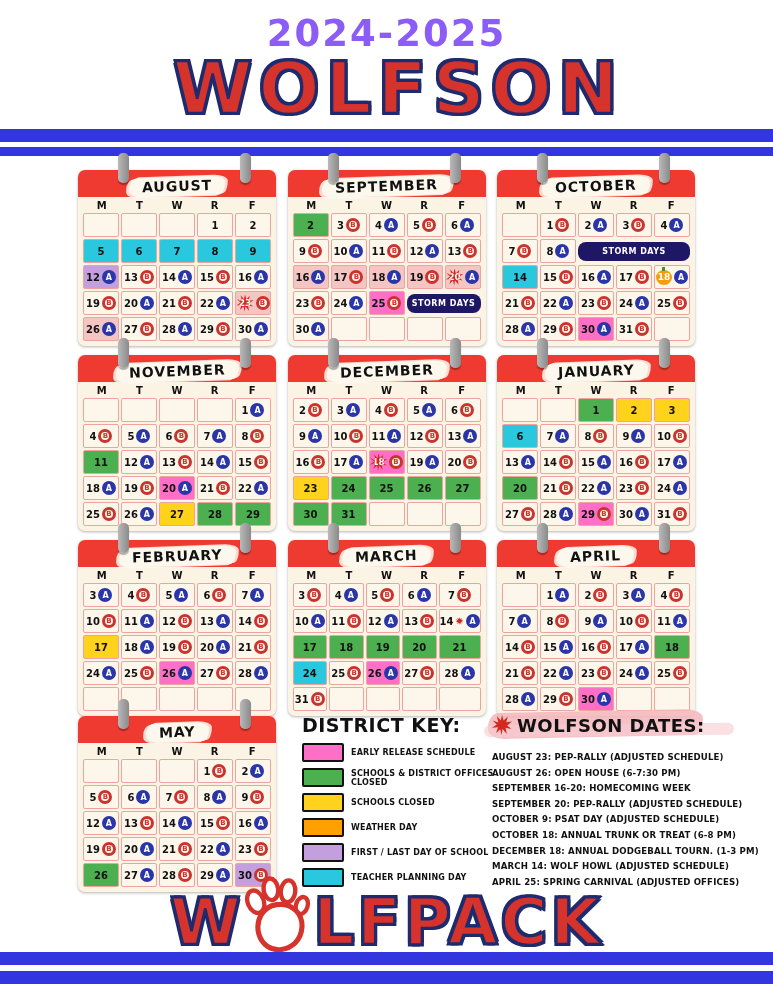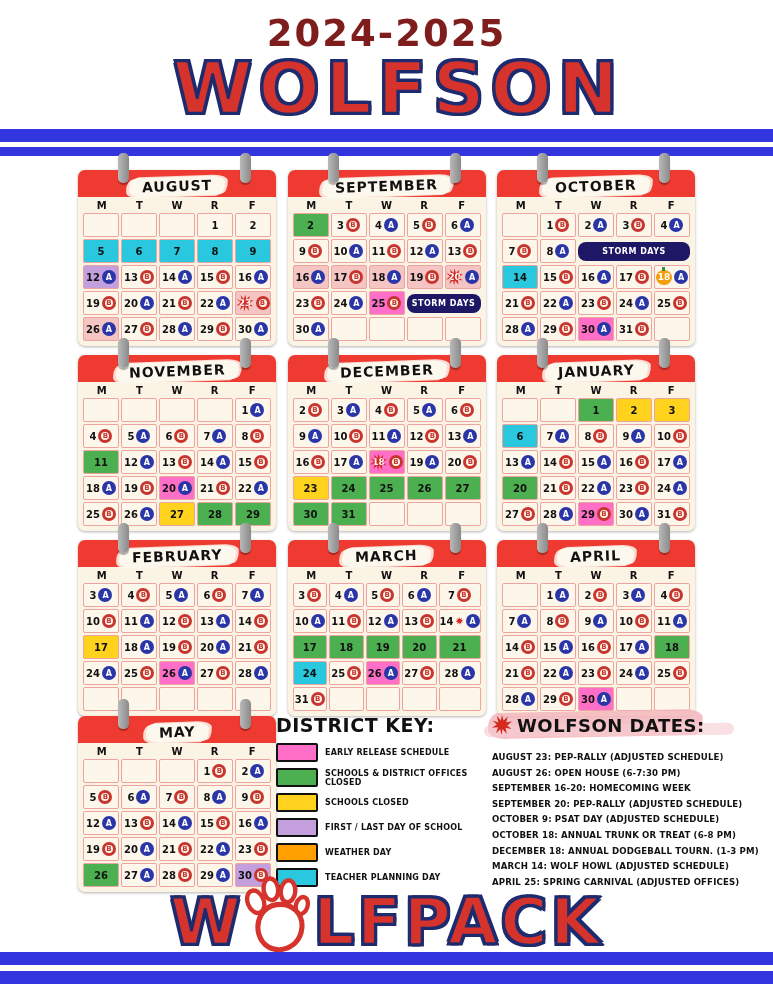--- a/index.html
+++ b/index.html
@@ -1,20 +1,20 @@
 <!DOCTYPE html>
 <html style="--ared: #EE3A30; --navy: #1E2B6E; --royal: #3336DF; --storm: #1E1766; --bblue: #2A35A8; --bred: #C8352E; --pink: #FF6EC7; --green: #4CAF50; --yellow: #FFD21E; --purple: #C49FDE; --cyan: #29C8DF; --lpink: #F5C5C3;"><head>
 <meta charset="utf-8">
 <style>
   html,body{margin:0;padding:0;background:#fff;}
   #page{position:relative;width:773px;height:1000px;background:#fff;overflow:hidden;
         font-family:"Liberation Sans",sans-serif;}
   
   .year-line{position:absolute;top:12px;left:0;width:100%;text-align:center;
-    font-family:"DejaVu Sans",sans-serif;font-weight:900;font-size:37px;color:#7f1d1d;
+    font-family:"DejaVu Sans",sans-serif;font-weight:900;font-size:37px;color:#8b5cf6;
     letter-spacing:2px;}
   .varsity{font-family:"DejaVu Sans",sans-serif;font-weight:900;color:#D5332C;
     -webkit-text-stroke:2.5px #1E2B6E;
     text-shadow:2px 2px 0 #1E2B6E,-2px -2px 0 #1E2B6E,2px -2px 0 #1E2B6E,-2px 2px 0 #1E2B6E;}
   .school-line{position:absolute;top:46px;left:12px;width:100%;text-align:center;
     font-size:72px;letter-spacing:6px;}
   .stripe{position:absolute;left:0;width:773px;background:var(--royal);}
   .footer-word{position:absolute;top:882px;left:0;width:100%;display:flex;
     align-items:center;justify-content:center;font-size:64px;letter-spacing:3px;}
   .paw{width:74px;height:80px;margin:0 -2px;transform:translateY(-8px) rotate(-8deg);}
@@ -51,21 +51,21 @@
     display:inline-flex;align-items:center;justify-content:center;
     clip-path:polygon(50% 0,58% 28%,79% 8%,71% 36%,100% 33%,76% 52%,97% 70%,68% 64%,74% 95%,53% 70%,48% 100%,41% 71%,20% 91%,30% 61%,0 64%,24% 47%,3% 28%,32% 37%,24% 5%,44% 28%);}
   .splat .num{color:#fff;font-size:9px;}
   .splat-mini{width:8px;height:8px;background:#D22A1F;flex:0 0 auto;
     clip-path:polygon(50% 0,58% 28%,79% 8%,71% 36%,100% 33%,76% 52%,97% 70%,68% 64%,74% 95%,53% 70%,48% 100%,41% 71%,20% 91%,30% 61%,0 64%,24% 47%,3% 28%,32% 37%,24% 5%,44% 28%);}
   .pumpkin{position:relative;width:16px;height:15px;border-radius:50%;background:#F59E0B;
     display:inline-flex;align-items:center;justify-content:center;flex:0 0 auto;}
   .pumpkin::before{content:'';position:absolute;top:-3px;left:6px;width:3px;height:4px;background:#3E8E41;}
   .pumpkin .num{color:#fff;font-size:9px;}
   
-  #district-key{position:absolute;left:276px;top:714px;width:200px;}
+  #district-key{position:absolute;left:302px;top:714px;width:200px;}
   .key-title{font-family:"DejaVu Sans",sans-serif;font-weight:900;font-size:19px;color:#111;
     letter-spacing:.5px;margin-bottom:7px;}
   .key-row{display:flex;align-items:center;gap:7px;margin:6px 0;}
   .key-swatch{width:38px;height:15px;border:2px solid #111;border-radius:2px;flex:0 0 auto;}
   .key-label{font-family:"DejaVu Sans",sans-serif;font-weight:800;font-size:8px;color:#111;
     letter-spacing:.2px;}
   
   #wolfson-dates{position:absolute;left:492px;top:710px;width:278px;}
   .dates-head{position:relative;height:30px;display:flex;align-items:center;gap:5px;}
   .dates-brush{position:absolute;left:-4px;top:1px;width:215px;height:26px;background:#F3B6BC;
@@ -1119,26 +1119,26 @@
         </div>
         <div class="key-row">
           <span class="key-swatch" style="background: rgb(76, 175, 80);"></span>
           <span class="key-label">SCHOOLS &amp; DISTRICT OFFICES CLOSED</span>
         </div>
         <div class="key-row">
           <span class="key-swatch" style="background: rgb(255, 210, 30);"></span>
           <span class="key-label">SCHOOLS CLOSED</span>
         </div>
         <div class="key-row">
+          <span class="key-swatch" style="background: rgb(255, 160, 0);"></span>
+          <span class="key-label">WEATHER DAY</span>
+        </div>
+        <div class="key-row">
           <span class="key-swatch" style="background: rgb(196, 159, 222);"></span>
           <span class="key-label">FIRST / LAST DAY OF SCHOOL</span>
-        </div>
-        <div class="key-row">
-          <span class="key-swatch" style="background: rgb(255, 160, 0);"></span>
-          <span class="key-label">WEATHER DAY</span>
         </div>
         <div class="key-row">
           <span class="key-swatch" style="background: rgb(41, 200, 223);"></span>
           <span class="key-label">TEACHER PLANNING DAY</span>
         </div>
       </div>
   </div>
 
   <div id="wolfson-dates">
     <div class="dates-head">

